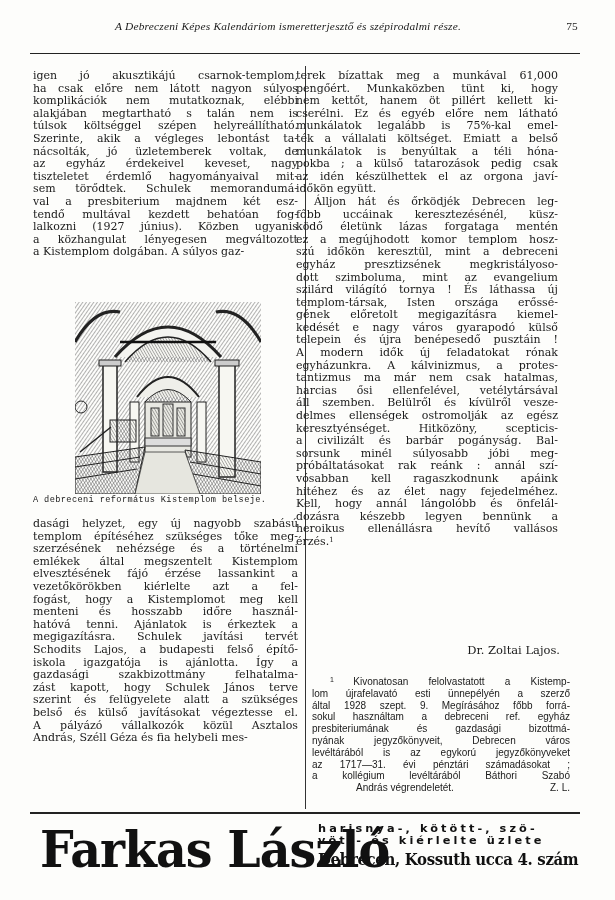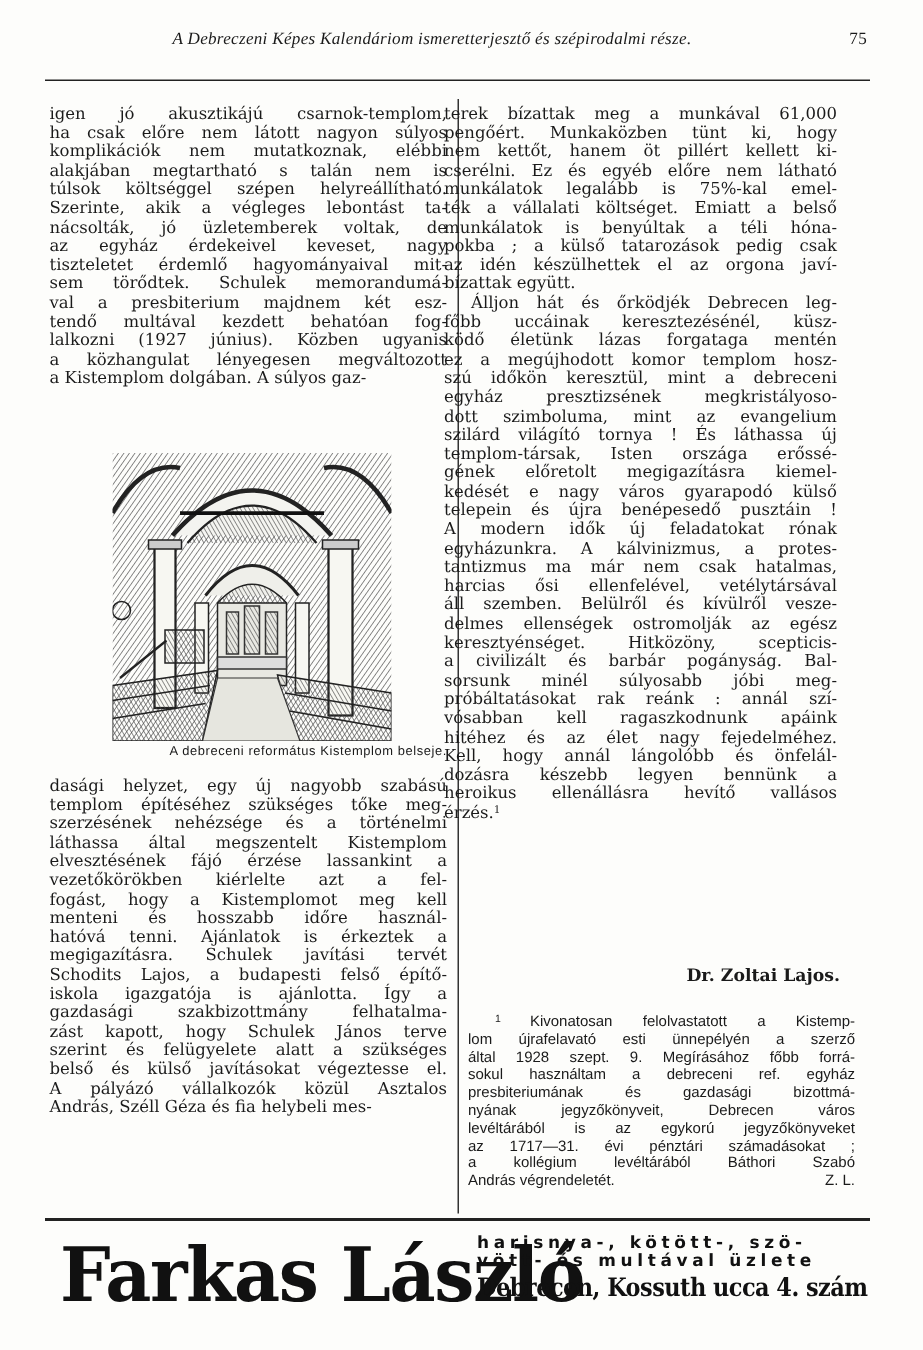--- a/index.html
+++ b/index.html
@@ -22,30 +22,30 @@
   .col .ln { display: block; white-space: nowrap; text-align: justify; text-align-last: justify; height: 12.6px; overflow: visible; }
   .col .ln.last { text-align-last: left; }
   .col-left { left: 33px; width: 265px; }
   .col-left.p1 { top: 70px; }
   .col-left.p2 { top: 518px; }
   .col-right { left: 296px; width: 262px; top: 70px; }
   .col .indent { padding-left: 18px; box-sizing: border-box; }
 
   .figure { position: absolute; left: 75px; top: 302px; width: 186px; height: 192px; }
   .caption {
-    position: absolute; left: 33px; top: 495px; width: 265px; text-align: right;
-    font-family: Liberation Sans, sans-serif; font-size: 8.6px; letter-spacing: 0.4px;
+    position: absolute; left: 33px; top: 495px; width: 265px; text-align: left;
+    font-family: Liberation Mono, monospace; font-size: 8.6px; letter-spacing: 0.4px;
   }
 
   .signature { position: absolute; left: 312px; top: 643px; width: 248px; text-align: right;
-    font-family: "DejaVu Serif", serif; font-weight: bold; font-size: 11.5px; }
+    font-family: "DejaVu Serif", serif; font-weight: normal; font-size: 11.5px; }
   .footnote { position: absolute; left: 312px; top: 676px; width: 258px;
     font-family: Liberation Sans, sans-serif; font-size: 10px; line-height: 11.8px; }
   .footnote .ln { display: block; white-space: nowrap; text-align: justify; text-align-last: justify; height: 11.8px; }
-  .footnote .ln.last { text-align-last: left; }
+  .footnote .ln.last { text-align-last: left; margin-left: 44px; }
   .footnote .indent { padding-left: 18px; box-sizing: border-box; }
   .footnote .initials { float: right; }
 
   .ad-name {
     position: absolute; left: 40px; top: 818px; width: 270px; height: 64px;
     font-family: "DejaVu Serif", serif; font-weight: bold; font-size: 50px; line-height: 64px;
     letter-spacing: -1px; color: #111; transform: scaleX(0.95); transform-origin: left center;
     white-space: nowrap;
   }
   .ad-line1, .ad-line2 {
@@ -134,21 +134,21 @@
     <line x1="186" y1="172" x2="115" y2="160" stroke="#222"></line>
     <line x1="186" y1="184" x2="118" y2="172" stroke="#222"></line>
   </svg>
 </div>
 <div class="caption">A debreceni református Kistemplom belseje.</div>
 
 <div class="col col-left p2" id="left-bottom">
     <span class="ln">dasági helyzet, egy új nagyobb szabású</span>
     <span class="ln">templom építéséhez szükséges tőke meg-</span>
     <span class="ln">szerzésének nehézsége és a történelmi</span>
-    <span class="ln">láthassa által megszentelt Kistemplom</span>
+    <span class="ln">emlékek által megszentelt Kistemplom</span>
     <span class="ln">elvesztésének fájó érzése lassankint a</span>
     <span class="ln">vezetőkörökben kiérlelte azt a fel-</span>
     <span class="ln">fogást, hogy a Kistemplomot meg kell</span>
     <span class="ln">menteni és hosszabb időre használ-</span>
     <span class="ln">hatóvá tenni. Ajánlatok is érkeztek a</span>
     <span class="ln">megigazításra. Schulek javítási tervét</span>
     <span class="ln">Schodits Lajos, a budapesti felső építő-</span>
     <span class="ln">iskola igazgatója is ajánlotta. Így a</span>
     <span class="ln">gazdasági szakbizottmány felhatalma-</span>
     <span class="ln">zást kapott, hogy Schulek János terve</span>
@@ -161,21 +161,21 @@
 <div class="col col-right" id="right-col">
     <span class="ln">terek bízattak meg a munkával 61,000</span>
     <span class="ln">pengőért. Munkaközben tünt ki, hogy</span>
     <span class="ln">nem kettőt, hanem öt pillért kellett ki-</span>
     <span class="ln">cserélni. Ez és egyéb előre nem látható</span>
     <span class="ln">munkálatok legalább is 75%-kal emel-</span>
     <span class="ln">ték a vállalati költséget. Emiatt a belső</span>
     <span class="ln">munkálatok is benyúltak a téli hóna-</span>
     <span class="ln">pokba ; a külső tatarozások pedig csak</span>
     <span class="ln">az idén készülhettek el az orgona javí-</span>
-    <span class="ln last">bízattak együtt.</span>
+    <span class="ln last">időkön együtt.</span>
     <span class="ln indent">Álljon hát és őrködjék Debrecen leg-</span>
     <span class="ln">főbb uccáinak keresztezésénél, küsz-</span>
     <span class="ln">ködő életünk lázas forgataga mentén</span>
     <span class="ln">ez a megújhodott komor templom hosz-</span>
     <span class="ln">szú időkön keresztül, mint a debreceni</span>
     <span class="ln">egyház presztizsének megkristályoso-</span>
     <span class="ln">dott szimboluma, mint az evangelium</span>
     <span class="ln">szilárd világító tornya ! És láthassa új</span>
     <span class="ln">templom-társak, Isten országa erőssé-</span>
     <span class="ln">gének előretolt megigazításra kiemel-</span>
@@ -211,14 +211,14 @@
     <span class="ln">levéltárából is az egykorú jegyzőkönyveket</span>
     <span class="ln">az 1717—31. évi pénztári számadásokat ;</span>
     <span class="ln">a kollégium levéltárából Báthori Szabó</span>
     <span class="ln last">András végrendeletét.<span class="initials">Z. L.</span></span>
   </div>
 
 <div class="rule-bottom"></div>
 
 <div class="ad-name">Farkas László</div>
 <div class="ad-line1">harisnya-, kötött-, szö-</div>
-<div class="ad-line2">vött- és multával üzlete</div>
+<div class="ad-line2">vött- és kiérlelte üzlete</div>
 <div class="ad-line3">Debrecen, Kossuth ucca 4. szám</div>
 
 </body></html>

